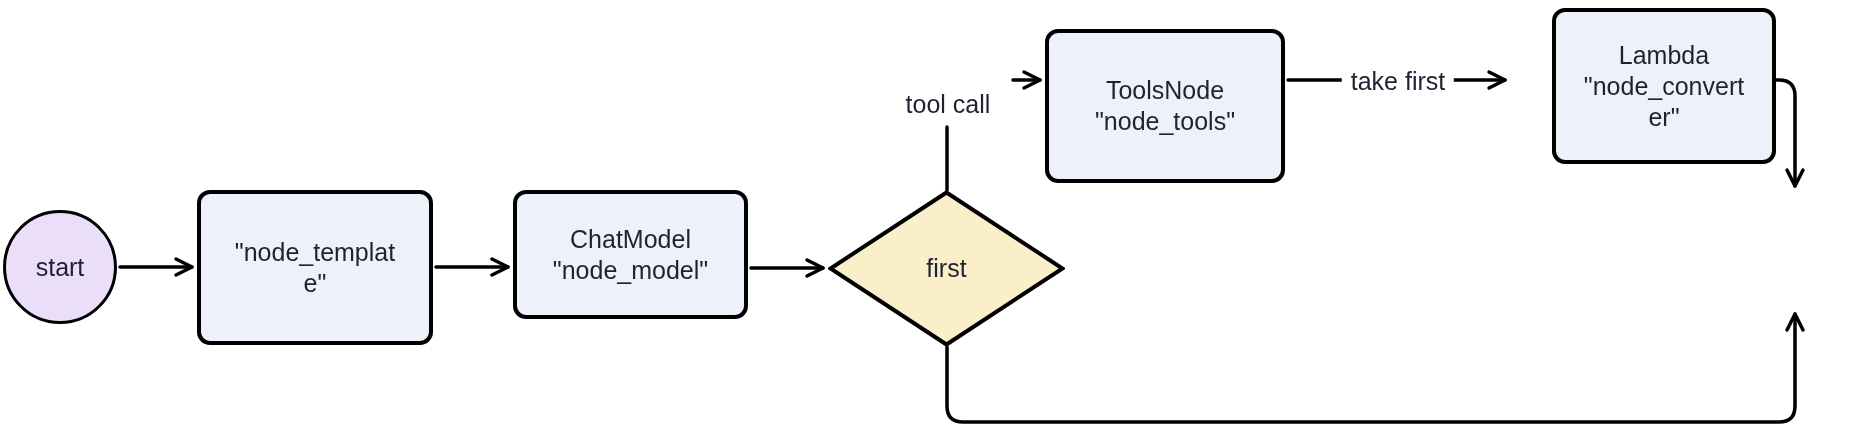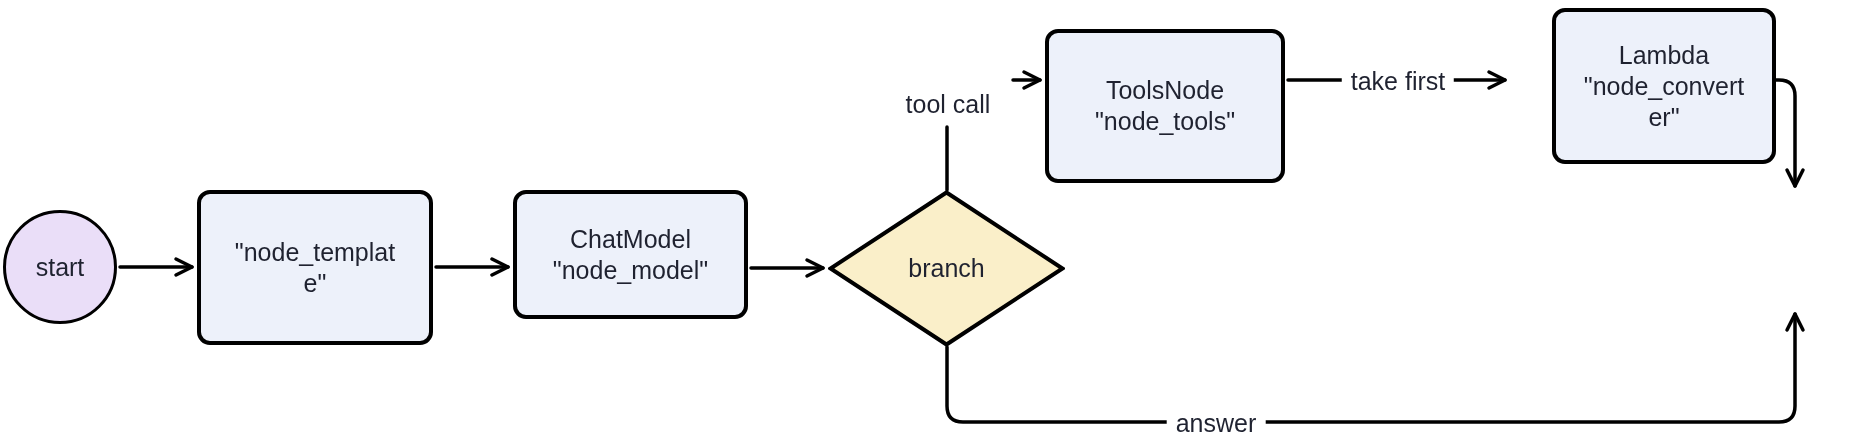--- a/index.html
+++ b/index.html
@@ -91,21 +91,21 @@
     <div>
       <div>ChatModel</div>
       <div>"node_model"</div>
     </div>
   </div>
 
   <div class="node diamond-wrap" style="left:828px;top:190px;width:237px;height:157px;">
     <svg width="237" height="157" viewBox="0 0 237 157" xmlns="http://www.w3.org/2000/svg">
       <polygon class="diamond-poly" points="118.5,2.5 234.5,78.5 118.5,154.5 2.5,78.5"></polygon>
     </svg>
-    <span class="node-label">branch</span>
+    <span class="node-label">first</span>
   </div>
 
   <div class="node box" style="left:1045px;top:9px;width:240px;height:154px;margin-top:20px;">
     <div>
       <div>ToolsNode</div>
       <div>"node_tools"</div>
     </div>
   </div>
 
   <div class="node box" style="left:1512px;top:8px;width:224px;height:156px;margin-left:40px;">
@@ -114,15 +114,14 @@
       <div>"node_convert</div>
       <div>er"</div>
     </div>
   </div>
 
 
   <div class="edge-label" style="left:1398px;top:81px;">take first</div>
 
   <div class="edge-label" style="left:948px;top:104px;">tool call</div>
 
-  <div class="edge-label" style="left:1216px;top:423px;">answer</div>
 
 </div>
 
 </body></html>

